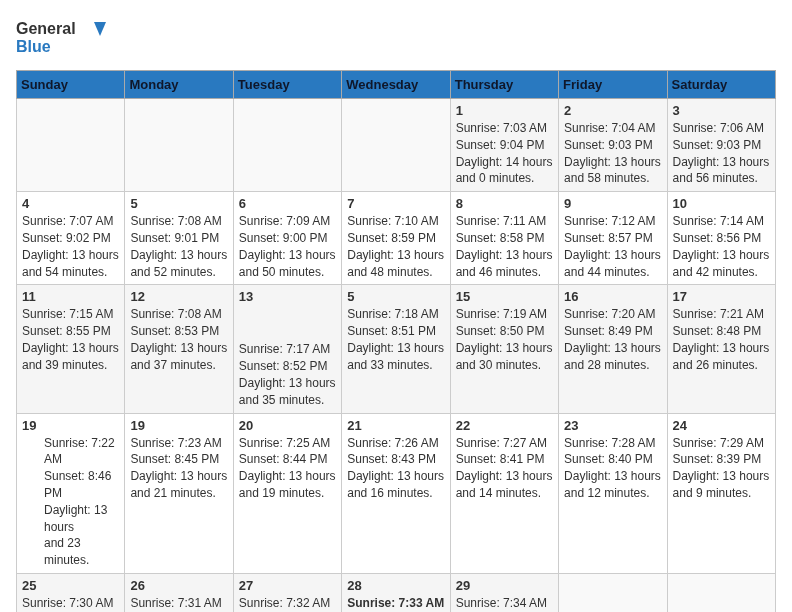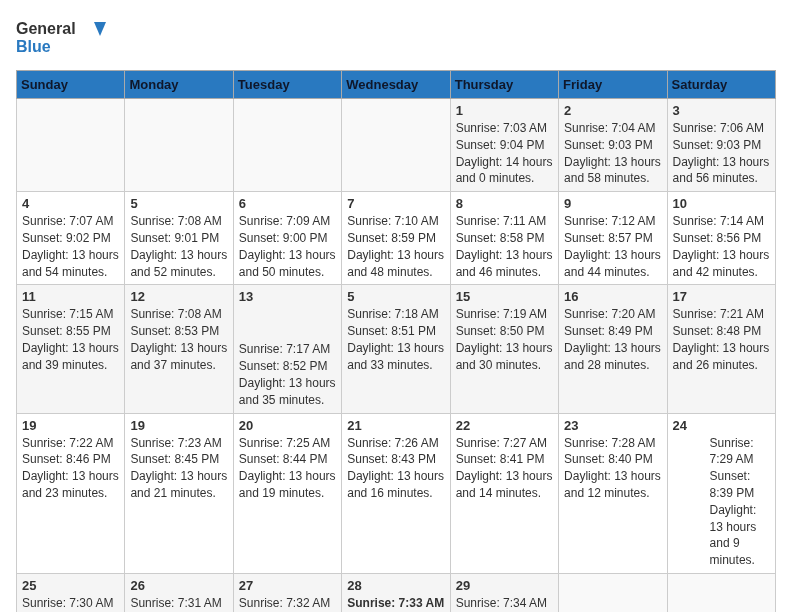--- a/index.html
+++ b/index.html
@@ -233,21 +233,21 @@
           <span class="day-number">17</span>
           <div class="day-info" style="white-space: pre-line;">Sunrise: 7:21 AM
 Sunset: 8:48 PM
 Daylight: 13 hours
 and 26 minutes.</div>
         </td>
       </tr>
       <tr>
         <td>
           <span class="day-number">19</span>
-          <div class="day-info" style="white-space: pre-line;">Sunrise: 7:22 AM
+          <div class="day-info" style="white-space: pre-line; margin-left: 22px;">Sunrise: 7:22 AM
 Sunset: 8:46 PM
 Daylight: 13 hours
 and 23 minutes.</div>
         </td>
         <td>
           <span class="day-number">19</span>
           <div class="day-info" style="white-space: pre-line;">Sunrise: 7:23 AM
 Sunset: 8:45 PM
 Daylight: 13 hours
 and 21 minutes.</div>
@@ -275,21 +275,21 @@
         </td>
         <td>
           <span class="day-number">23</span>
           <div class="day-info" style="white-space: pre-line;">Sunrise: 7:28 AM
 Sunset: 8:40 PM
 Daylight: 13 hours
 and 12 minutes.</div>
         </td>
         <td>
           <span class="day-number">24</span>
-          <div class="day-info" style="white-space: pre-line; margin-left: 37px;">Sunrise: 7:29 AM
+          <div class="day-info" style="white-space: pre-line;">Sunrise: 7:29 AM
 Sunset: 8:39 PM
 Daylight: 13 hours
 and 9 minutes.</div>
         </td>
       </tr>
       <tr>
         <td>
           <span class="day-number">25</span>
           <div class="day-info" style="white-space: pre-line;">Sunrise: 7:30 AM
 Sunset: 8:37 PM

